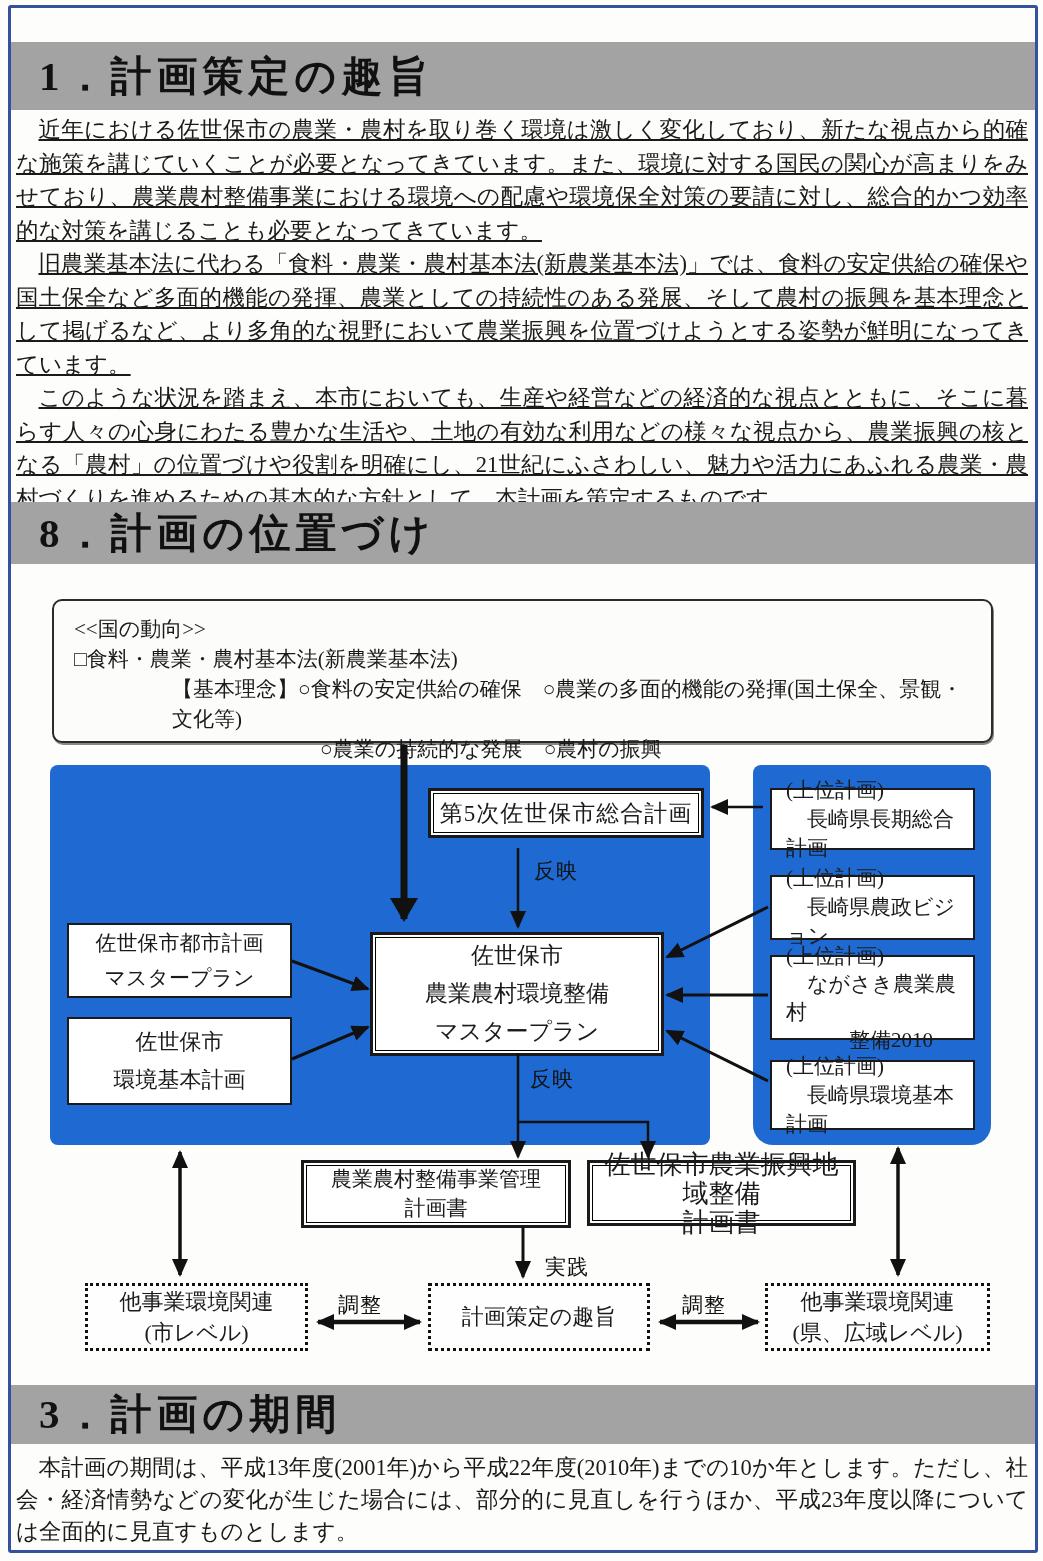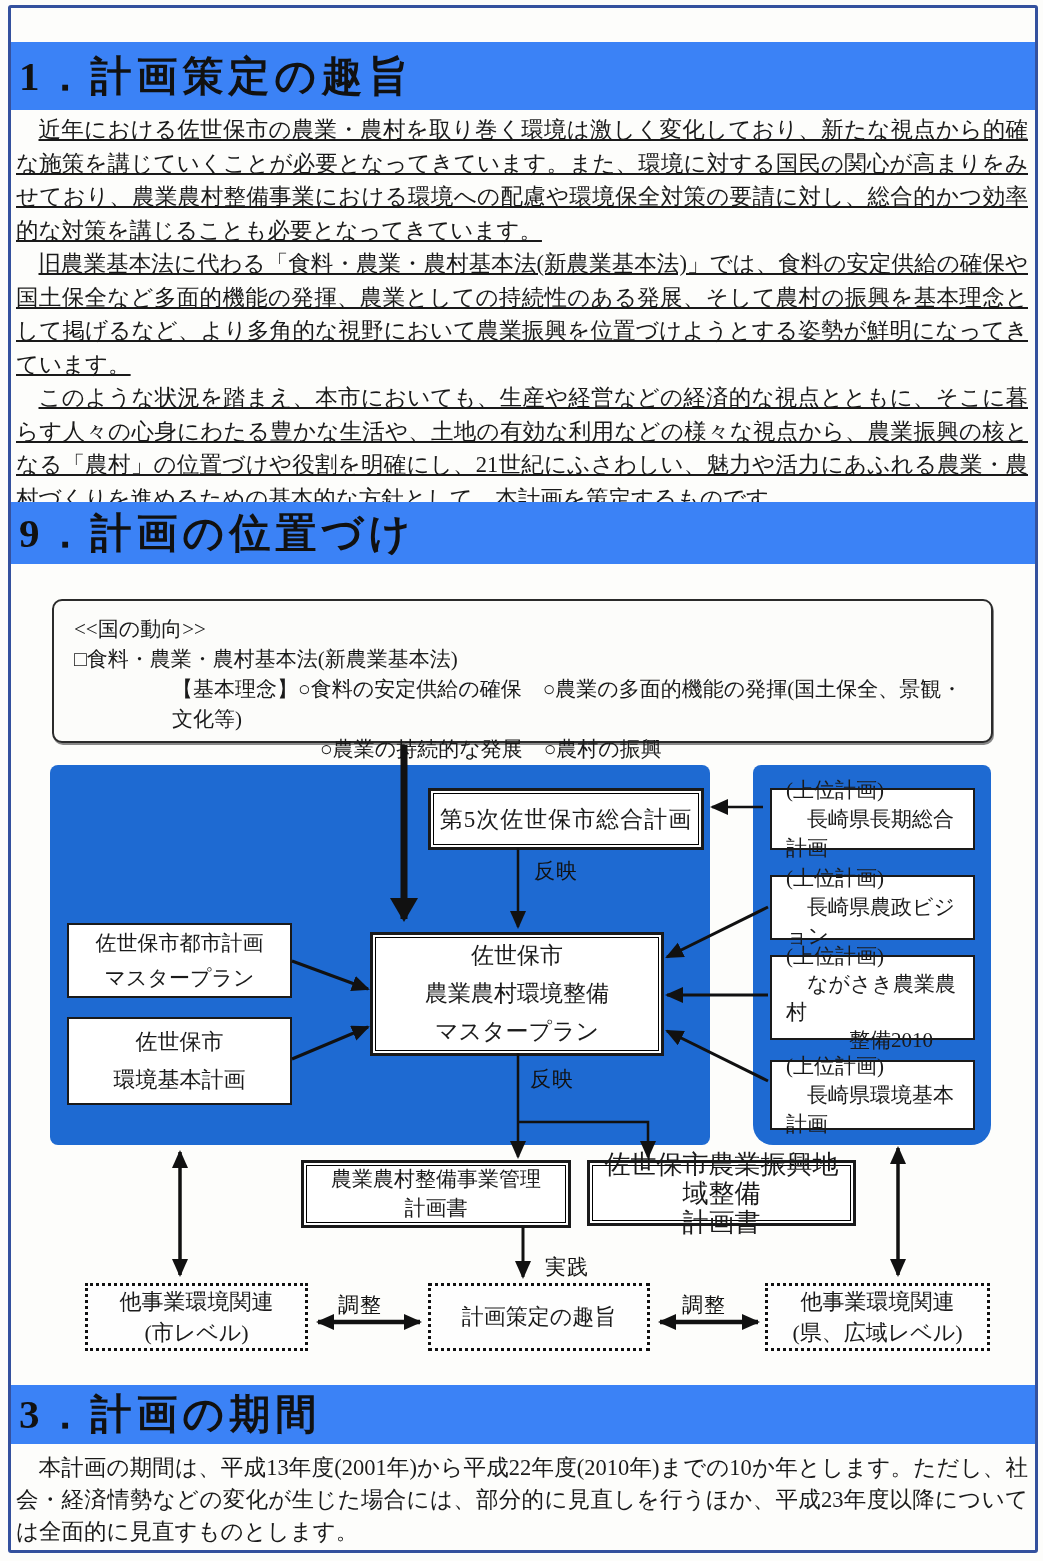--- a/index.html
+++ b/index.html
@@ -10,23 +10,23 @@
     font-family:"Liberation Serif","DejaVu Serif",serif;
     color:#1a1a1a;
     overflow:hidden;
   }
   .frame{
     position:absolute;left:8px;top:5px;width:1024px;height:1542px;
     border:3px solid #34519e;border-radius:3px;
   }
   .band{
     position:absolute;left:11px;width:1024px;
-    background:#3b82f6;
+    background:#a3a3a3;
     display:flex;align-items:center;
-    padding-left:8px;box-sizing:border-box;
+    padding-left:28px;box-sizing:border-box;
   }
   .band .heading{
     font-size:41px;font-weight:600;letter-spacing:5px;color:#111;
   }
   .band1{top:42px;height:68px;}
   .band2{top:502px;height:62px;}
   .band3{top:1385px;height:59px;}
   .bodytext{
     position:absolute;left:16px;width:1012px;
     font-size:22.5px;line-height:33.5px;text-align:justify;
@@ -77,37 +77,37 @@
   <div class="band band1">
     <span class="heading">1．計画策定の趣旨</span>
   </div>
   <div class="bodytext text1">
     <p class="para">近年における佐世保市の農業・農村を取り巻く環境は激しく変化しており、新たな視点から的確な施策を講じていくことが必要となってきています。また、環境に対する国民の関心が高まりをみせており、農業農村整備事業における環境への配慮や環境保全対策の要請に対し、総合的かつ効率的な対策を講じることも必要となってきています。</p>
     <p class="para">旧農業基本法に代わる「食料・農業・農村基本法(新農業基本法)」では、食料の安定供給の確保や国土保全など多面的機能の発揮、農業としての持続性のある発展、そして農村の振興を基本理念として掲げるなど、より多角的な視野において農業振興を位置づけようとする姿勢が鮮明になってきています。</p>
     <p class="para">このような状況を踏まえ、本市においても、生産や経営などの経済的な視点とともに、そこに暮らす人々の心身にわたる豊かな生活や、土地の有効な利用などの様々な視点から、農業振興の核となる「農村」の位置づけや役割を明確にし、21世紀にふさわしい、魅力や活力にあふれる農業・農村づくりを進めるための基本的な方針として、本計画を策定するものです。</p>
   </div>
 
   <div class="band band2">
-    <span class="heading">9．計画の位置づけ</span>
+    <span class="heading">8．計画の位置づけ</span>
   </div>
 
   <div class="diagram">
 
     <div class="nat-box">
       <div>&lt;&lt;国の動向&gt;&gt;</div>
       <div>□食料・農業・農村基本法(新農業基本法)</div>
       <div class="nat-l3">【基本理念】○食料の安定供給の確保　○農業の多面的機能の発揮(国土保全、景観・文化等)</div>
       <div class="nat-l4">○農業の持続的な発展　○農村の振興</div>
       <div>□環境基本計画</div>
     </div>
 
     <div class="blue-main"></div>
     <div class="blue-right"></div>
 
-    <div class="node dbox" style="left:433px;top:198px;width:266px;height:52px;font-size:23px;letter-spacing:1px;">第5次佐世保市総合計画</div>
+    <div class="node dbox" style="left:433px;top:198px;width:266px;height:40px;font-size:23px;letter-spacing:1px;">第5次佐世保市総合計画</div>
 
     <div class="node sbox" style="left:67px;top:328px;width:225px;height:75px;font-size:21px;line-height:35px;">佐世保市都市計画
 マスタープラン</div>
 
     <div class="node sbox" style="left:67px;top:422px;width:225px;height:88px;font-size:22px;line-height:38px;">佐世保市
 環境基本計画</div>
 
     <div class="node dbox" style="left:375px;top:342px;width:284px;height:114px;font-size:23px;line-height:38px;">佐世保市
 農業農村環境整備
 マスタープラン</div>

